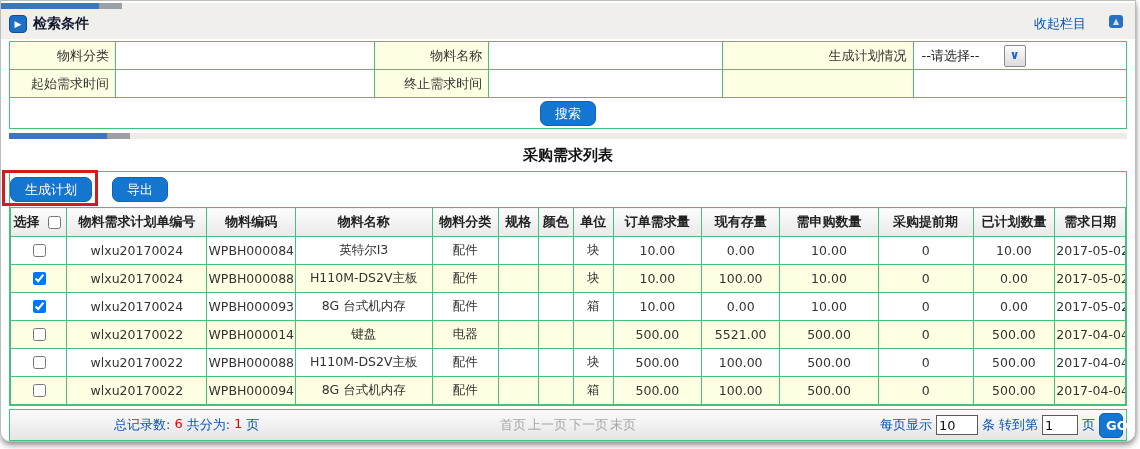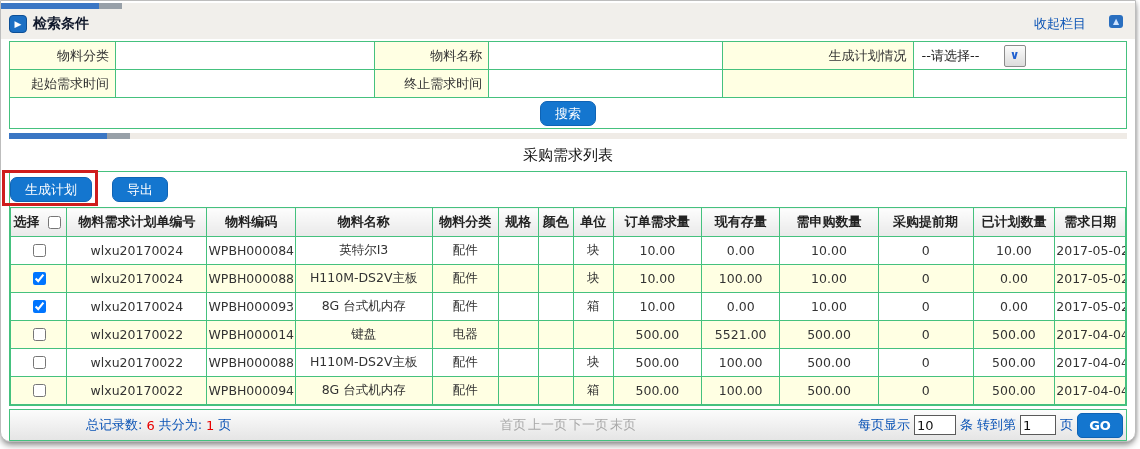--- a/index.html
+++ b/index.html
@@ -50,55 +50,55 @@
     color:#1f5fd0; font-weight:bold; font-size:12px; line-height:19px; text-align:center;
   }
   .blue-btn {
     background:#1476cf; color:#fff; border:1px solid #0f63b4; border-radius:7px;
     font-size:13px; padding:3px 14px; height:25px; cursor:pointer;
     font-family:inherit;
   }
   
   .divider { margin-top:4px; background:#efebe6; }
   .divider .mb-rest { background:#efebe6; }
-  .list-title { text-align:center; font-weight:normal; font-size:15px; color:#111; padding:7px 0 6px 0; }
+  .list-title { text-align:center; font-weight:bold; font-size:15px; color:#111; padding:7px 0 6px 0; }
   
   .list-box { border:1px solid #45c17e; position:relative; }
   .btn-row { padding:5px 8px 5px 0; display:flex; gap:20px; align-items:center; }
   .gen-wrap { position:relative; display:inline-block; }
   .red-outline { position:absolute; top:-7px; left:-8px; right:-6px; bottom:-4px; border:3px solid #cf1d1d; pointer-events:none; }
   .data-table { width:100%; border-collapse:collapse; table-layout:fixed; border-top:1px solid #14532d; }
   .data-table th, .data-table td { border:1px solid #45c17e; text-align:center; overflow:hidden; white-space:nowrap; }
   .data-table th {
     height:26px; font-size:13px; color:#222; font-weight:bold;
     background:linear-gradient(180deg,#fdfdfd,#e9e9e9);
   }
   .data-table td { height:25px; font-size:12.5px; color:#333; background:#fff; }
   .data-table tr.alt td { background:#ffffe3; }
   .data-table input[type=checkbox], .data-table th input[type=checkbox] { width:13px; height:13px; vertical-align:middle; }
   
   .footer {
     margin-top:3px; border:1px solid #45c17e; height:30px;
     background:linear-gradient(180deg,#fcfcfc,#e5e5e5);
     display:flex; align-items:center; position:relative; font-size:13px;
   }
-  .foot-left { margin-left:76px; display:flex; gap:4px; align-items:center; }
+  .foot-left { margin-left:104px; display:flex; gap:4px; }
   .foot-center { position:absolute; left:50%; transform:translateX(-50%); display:flex; gap:2px; }
   .foot-center .pg { color:#a8a8a8; cursor:default; }
   .foot-right { margin-left:auto; display:flex; align-items:center; gap:4px; padding-right:3px; }
   .blue { color:#0a53b5; }
   .red { color:#e80000; }
   .small-input {
     width:36px; height:18px; border:1px solid #5a5a5a; font-size:13px; padding:0 2px;
     font-family:inherit; color:#111;
   }
   .small-input.narrow { width:30px; }
   .go-btn {
     background:#1476cf; color:#fff; border:1px solid #0f63b4; border-radius:5px;
-    font-weight:bold; font-size:13px; height:25px; width:46px; cursor:pointer;
+    font-weight:bold; font-size:13px; height:25px; width:24px; cursor:pointer;
     font-family:inherit;
   }
 </style>
 </head>
 <body>
 
 <div class="page">
 
   <div class="strip-top">
     <div class="minibar">

